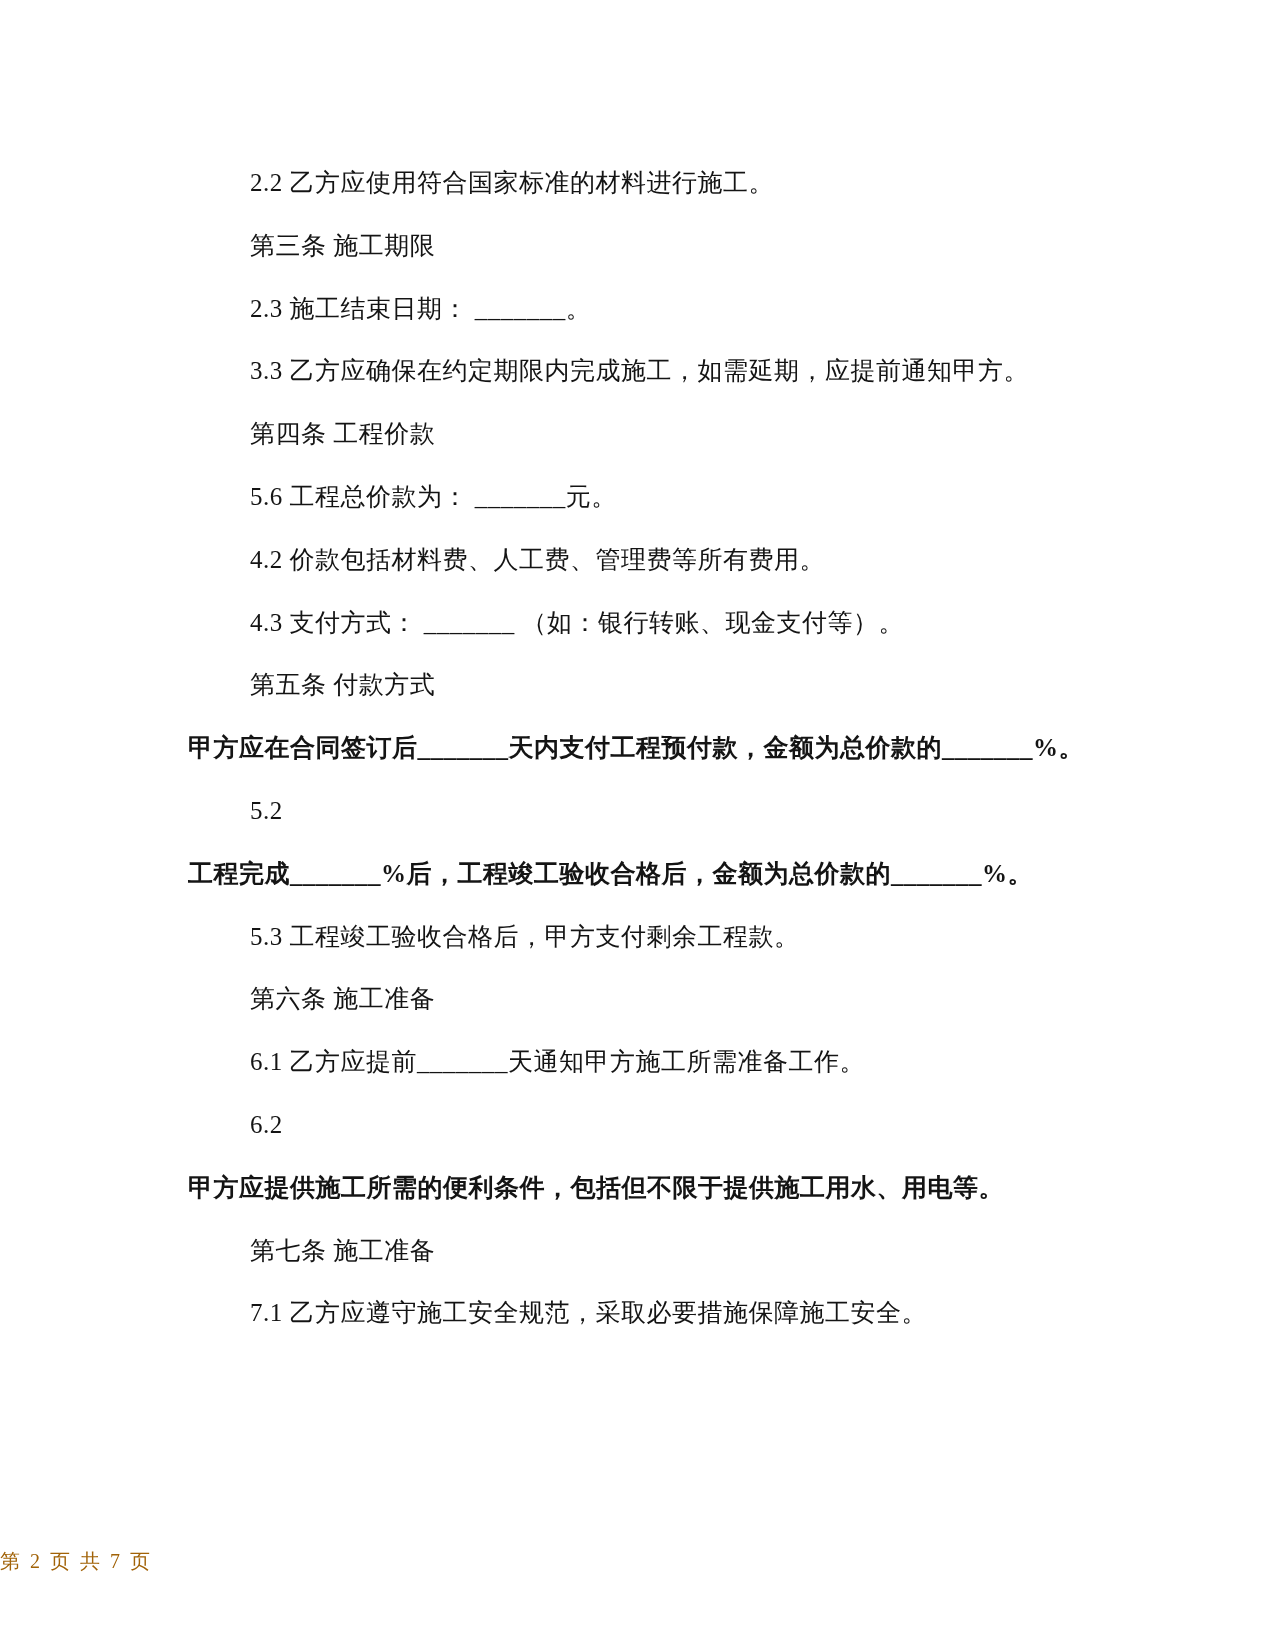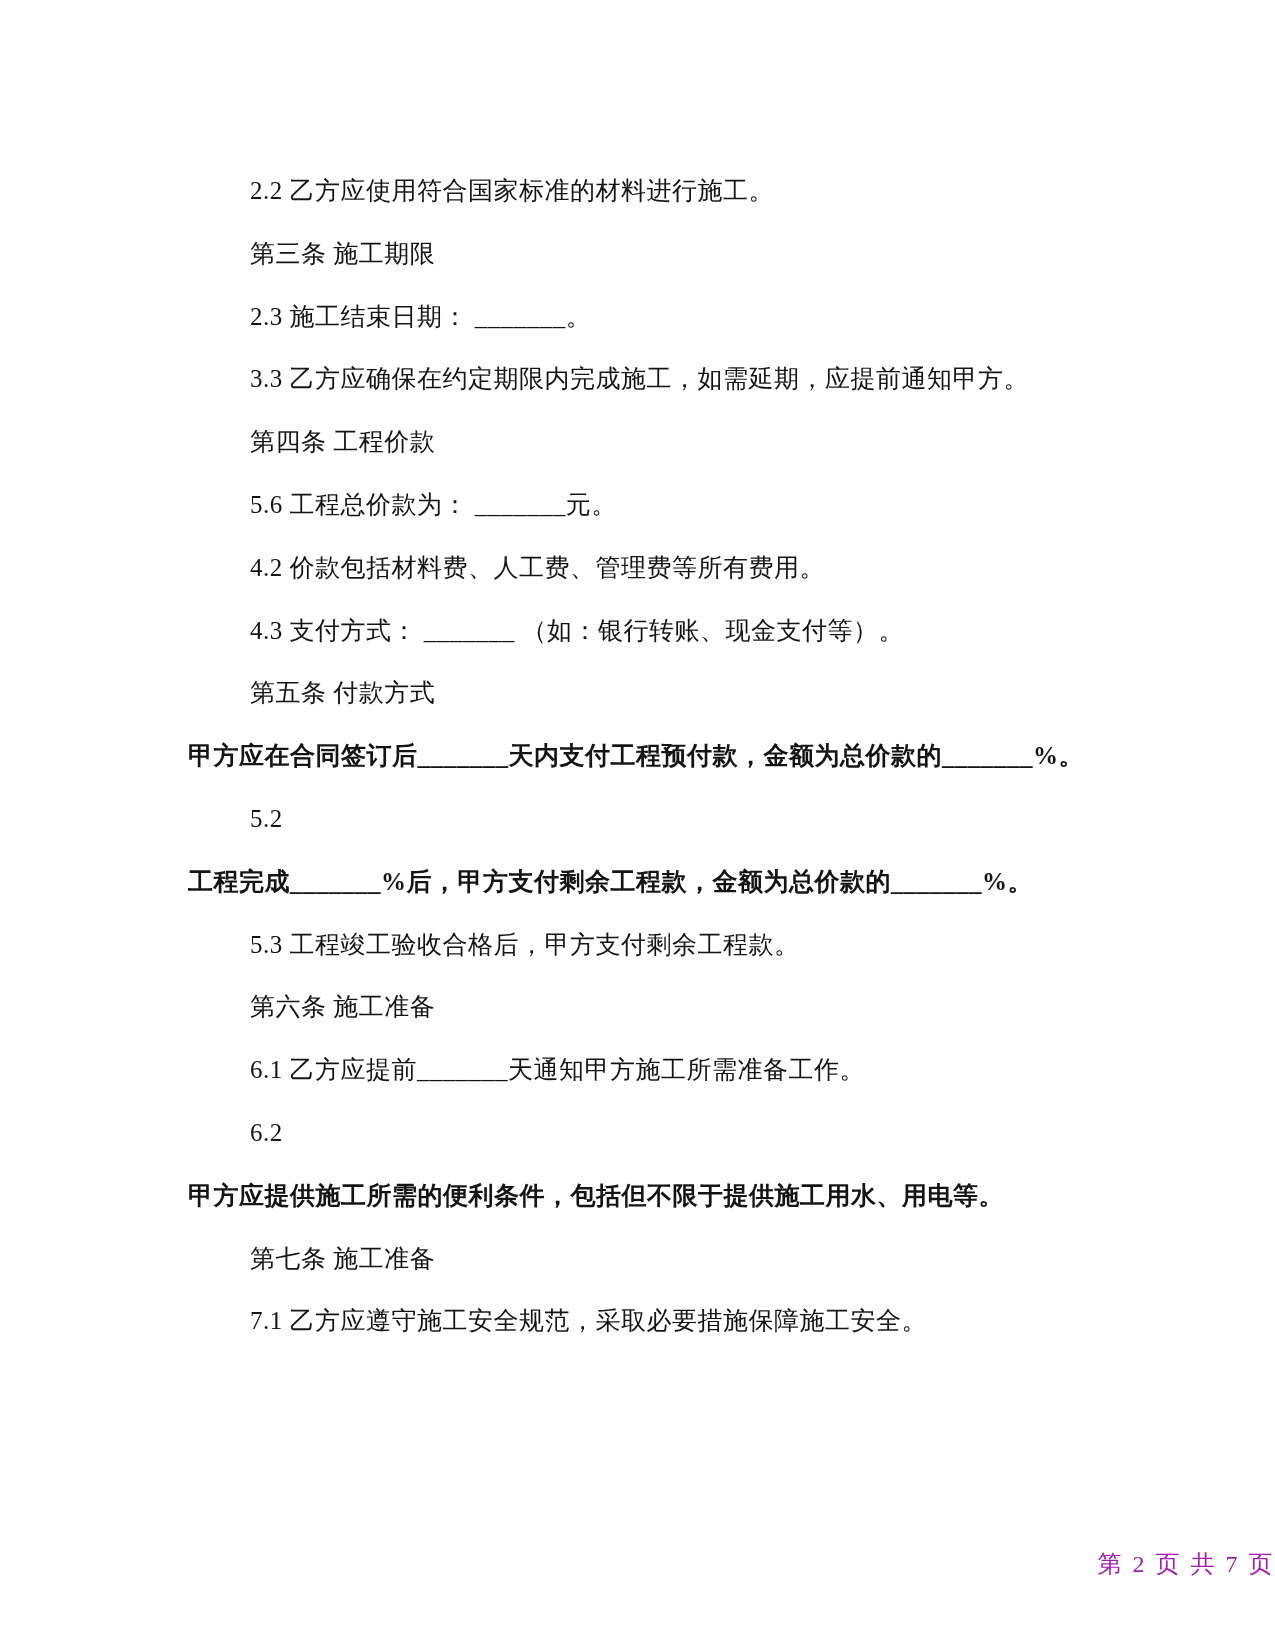--- a/index.html
+++ b/index.html
@@ -11,59 +11,59 @@
     width: 1275px;
     height: 1650px;
     position: relative;
     overflow: hidden;
     font-family: "Liberation Serif", "DejaVu Serif", serif;
     color: #141414;
   }
   .doc-body {
     position: absolute;
     left: 188px;
-    top: 160px;
+    top: 152px;
     width: 1040px;
   }
   .ln {
     font-size: 25px;
     line-height: 62.8px;
     white-space: nowrap;
     letter-spacing: 0.5px;
   }
   .indent { padding-left: 62px; }
   .flush  { padding-left: 0; font-weight: bold; }
   .heading {  }
   .footer {
     position: absolute;
     top: 1548px;
     left: 0;
     width: 100%;
-    text-align: right;
-    font-size: 24px;
-    color: #a21caf;
+    text-align: left;
+    font-size: 20px;
+    color: #a16207;
     letter-spacing: 2.5px;
   }
 </style>
 </head>
 <body>
 
 <div class="doc-body">
   <div class="ln indent">2.2 乙方应使用符合国家标准的材料进行施工。</div>
   <div class="ln indent heading">第三条 施工期限</div>
   <div class="ln indent">2.3 施工结束日期： _______。</div>
   <div class="ln indent">3.3 乙方应确保在约定期限内完成施工，如需延期，应提前通知甲方。</div>
   <div class="ln indent heading">第四条 工程价款</div>
   <div class="ln indent">5.6 工程总价款为： _______元。</div>
   <div class="ln indent">4.2 价款包括材料费、人工费、管理费等所有费用。</div>
   <div class="ln indent">4.3 支付方式： _______ （如：银行转账、现金支付等）。</div>
   <div class="ln indent heading">第五条 付款方式</div>
   <div class="ln flush">甲方应在合同签订后_______天内支付工程预付款，金额为总价款的_______%。</div>
   <div class="ln indent">5.2</div>
-  <div class="ln flush">工程完成_______%后，甲方支付剩余工程款，金额为总价款的_______%。</div>
+  <div class="ln flush">工程完成_______%后，工程竣工验收合格后，金额为总价款的_______%。</div>
   <div class="ln indent">5.3 工程竣工验收合格后，甲方支付剩余工程款。</div>
   <div class="ln indent heading">第六条 施工准备</div>
   <div class="ln indent">6.1 乙方应提前_______天通知甲方施工所需准备工作。</div>
   <div class="ln indent">6.2</div>
   <div class="ln flush">甲方应提供施工所需的便利条件，包括但不限于提供施工用水、用电等。</div>
   <div class="ln indent heading">第七条 施工准备</div>
   <div class="ln indent">7.1 乙方应遵守施工安全规范，采取必要措施保障施工安全。</div>
 </div>
 
 <div class="footer">第 2 页 共 7 页</div>

